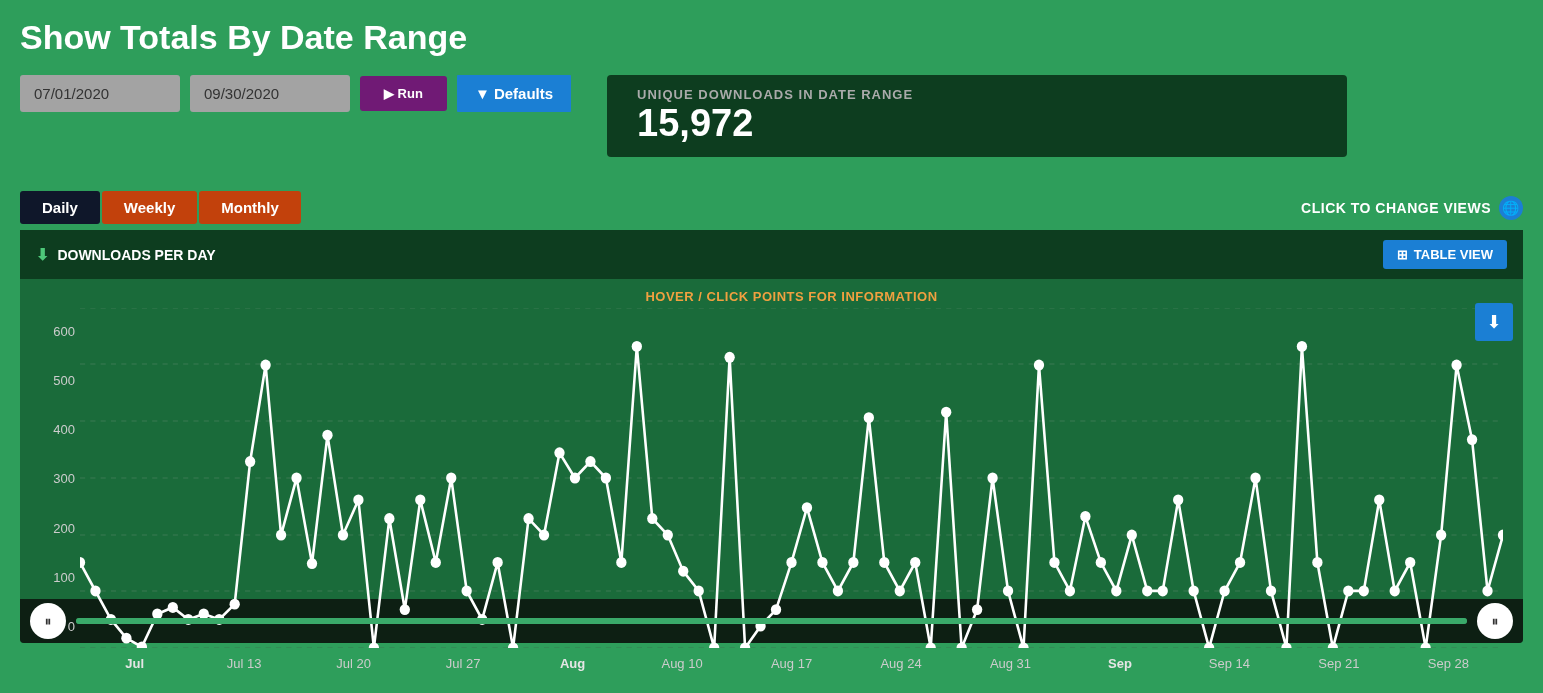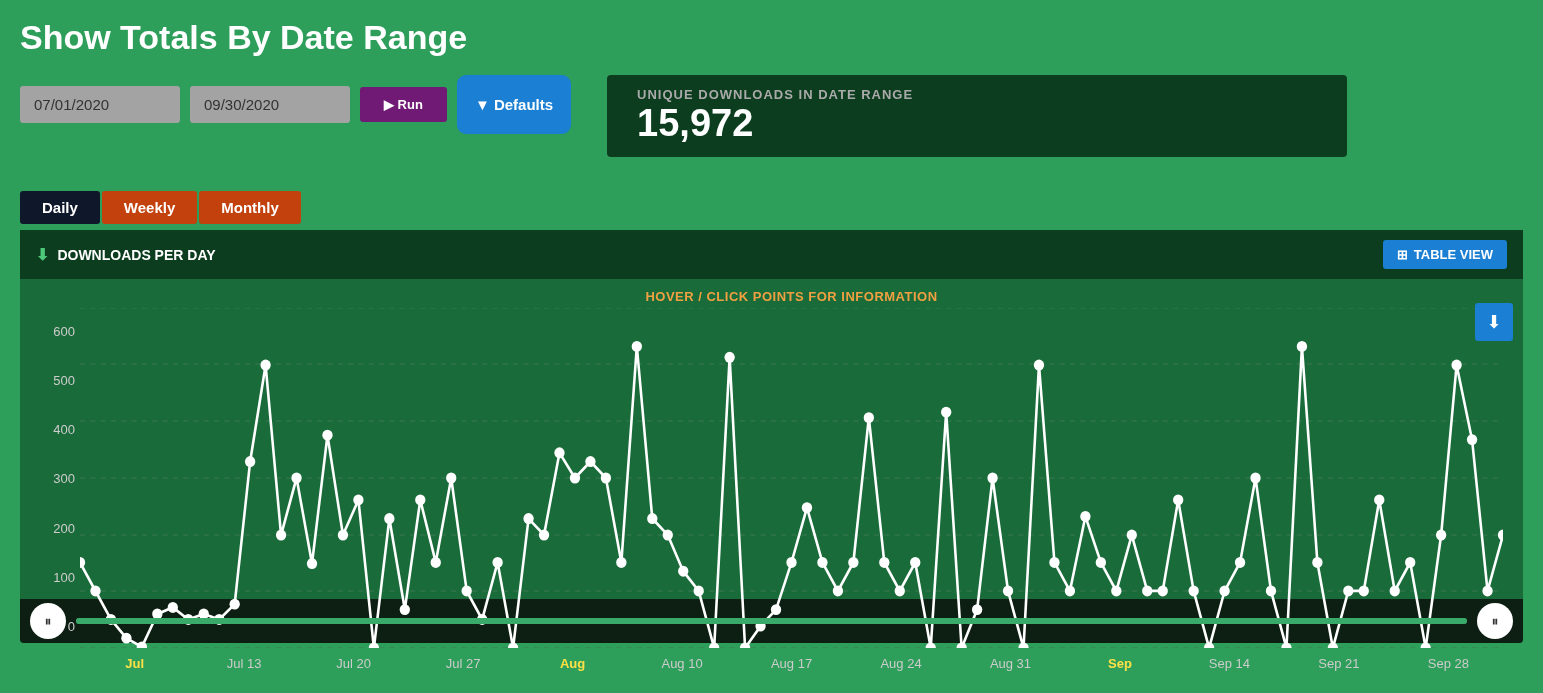--- a/index.html
+++ b/index.html
@@ -52,22 +52,22 @@
       border-radius: 3px;
       padding: 10px 24px;
       font-size: 13px;
       cursor: pointer;
       font-weight: bold;
     }
     .btn-defaults {
       background: #1b7fd4;
       color: #fff;
       border: none;
-      border-radius: 9px;
-      padding: 21px 18px;
+      border-radius: 1px;
+      padding: 10px 18px;
       font-size: 15px;
       cursor: pointer;
       font-weight: bold;
     }
     .stats-box {
       background: #0d3d1f;
       border-radius: 4px;
       padding: 12px 30px;
       min-width: 740px;
       margin-left: 20px;
@@ -206,21 +206,21 @@
       font-size: 13px;
       color: #ccc;
       padding: 0;
     }
     .x-label-item {
       text-align: center;
       flex: 1;
     }
     .x-label-item.bold {
       font-weight: bold;
-      color: #fde047;
+      color: #e5e5e5;
     }
     .scrollbar-row {
       background: #0d1f13;
       height: 44px;
       display: flex;
       align-items: center;
       padding: 0 10px;
       gap: 10px;
       border-radius: 0 0 4px 4px;
     }
@@ -294,20 +294,24 @@
         <div class="stats-value">15,972</div>
       </div>
     </div>
   </div>
 
   <div class="tabs-row">
     <div class="tabs">
       <button class="tab-btn active">Daily</button>
       <button class="tab-btn">Weekly</button>
       <button class="tab-btn">Monthly</button>
+    </div>
+    <div class="change-views">
+      <span>CLICK TO CHANGE VIEWS</span>
+      <span class="globe-icon">🌐</span>
     </div>
   </div>
 
   <div class="chart-section">
     <div class="chart-header">
       <div class="chart-title">
         <span class="download-icon">⬇</span>
         <span>DOWNLOADS PER DAY</span>
       </div>
       <button class="btn-table-view">

